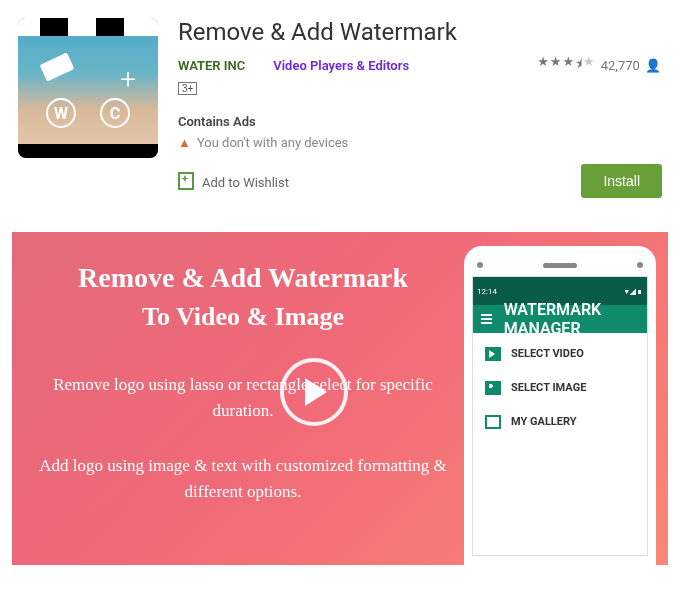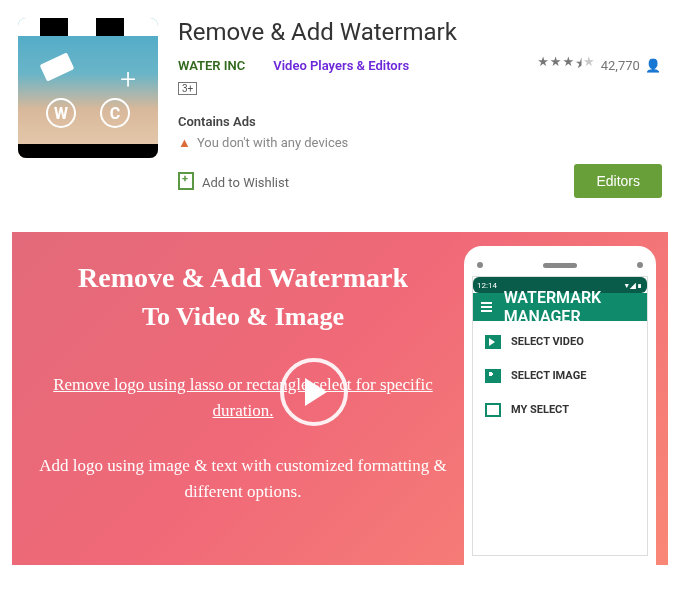--- a/index.html
+++ b/index.html
@@ -32,30 +32,30 @@
 .warn-ico { color: #dd6b3a; font-size: 13px; }
 .actions { display: flex; align-items: center; margin-top: 14px; }
 .wishlist { display: flex; align-items: flex-end; gap: 8px; font-size: 13px; color: #666; cursor: pointer; }
 .bookmark { width: 16px; height: 18px; border: 2px solid #5b9843; border-top-width: 2px; position: relative; }
 .bookmark::after { content: "+"; position: absolute; top: -2px; left: 2px; font-size: 11px; color: #5b9843; font-weight: bold; }
 .install { margin-left: auto; background: #689f38; color: #fff; border: none; padding: 9px 22px; font-size: 14px; border-radius: 3px; cursor: pointer; }
 .promo { margin: 24px 12px 12px 12px; height: 333px; position: relative; background: linear-gradient(135deg, #e36a7a 0%, #f06978 45%, #f98776 100%); display: flex; }
 .promo-left { flex: 1; color: #fff; padding: 30px 10px 20px 20px; font-family: "Comic Sans MS", cursive; text-align: center; }
 .ptitle1 { font-size: 28px; font-weight: bold; margin-bottom: 8px; }
 .ptitle2 { font-size: 26px; font-weight: bold; margin-bottom: 40px; }
-.pdesc1 { font-size: 17px; line-height: 1.5; margin-bottom: 30px; text-decoration: underline; }
+.pdesc1 { font-size: 17px; line-height: 1.5; margin-bottom: 30px; }
 .pdesc2 { font-size: 17px; line-height: 1.5; }
 .play { position: absolute; left: 46%; top: 48%; transform: translate(-50%, -50%); width: 68px; height: 68px; border: 4px solid rgba(255,255,255,0.9); border-radius: 50%; display: flex; align-items: center; justify-content: center; }
 .play::after { content: ""; width: 0; height: 0; border-left: 22px solid #fff; border-top: 14px solid transparent; border-bottom: 14px solid transparent; margin-left: 5px; }
 .phone { width: 192px; margin: 14px 12px 0 0; background: #fff; border-radius: 18px 18px 0 0; padding: 8px 8px 0 8px; position: relative; }
 .phone-top { height: 22px; display: flex; justify-content: center; align-items: center; gap: 60px; }
 .phone-dot { width: 6px; height: 6px; background: #888; border-radius: 50%; }
 .phone-speaker { width: 34px; height: 5px; background: #888; border-radius: 3px; }
 .screen { background: #fff; border: 1px solid #ddd; height: 280px; }
-.statusbar { background: #0a5c4a; height: 16px; color: #fff; font-size: 8px; display: flex; align-items: center; padding: 0 4px; border-radius: 6px; }
+.statusbar { background: #0a5c4a; height: 28px; color: #fff; font-size: 8px; display: flex; align-items: center; padding: 0 4px; }
 .statusbar .time { flex: 0 0 auto; }
 .statusbar .ricons { margin-left: auto; letter-spacing: 1px; }
 .appbar { background: #0f8a6b; color: #fff; height: 28px; display: flex; align-items: center; padding: 0 8px; font-size: 16px; font-weight: 600; }
 .ham { display: inline-block; width: 14px; height: 10px; border-top: 2px solid #fff; border-bottom: 2px solid #fff; position: relative; margin-right: 12px; }
 .ham::after { content: ""; position: absolute; top: 2px; left: 0; right: 0; height: 2px; background: #fff; }
 .menu-list { padding: 14px 12px; }
 .menu-item { display: flex; gap: 10px; font-size: 11px; font-weight: 700; color: #333; margin-bottom: 20px; }
 .mi-ico { width: 16px; height: 14px; background: #0f8a6b; position: relative; flex-shrink: 0; }
 .mi-ico.video::after { content: ""; position: absolute; left: 4px; top: 3px; border-left: 6px solid #fff; border-top: 4px solid transparent; border-bottom: 4px solid transparent; }
 .mi-ico.image::after { content: ""; position: absolute; inset: 2px; background: radial-gradient(circle at 30% 30%, #fff 2px, transparent 2px); }
@@ -94,21 +94,21 @@
     <div class="contains">Contains Ads</div>
     <div class="devwarn">
       <span class="warn-ico">▲</span>
       <span>You don't with any devices</span>
     </div>
     <div class="actions">
       <div class="wishlist">
         <span class="bookmark"></span>
         <span>Add to Wishlist</span>
       </div>
-      <button class="install">Editors</button>
+      <button class="install">Install</button>
     </div>
   </div>
 </div>
 
 <div class="promo">
   <div class="promo-left">
     <div class="ptitle1">Remove &amp; Add Watermark</div>
     <div class="ptitle2">To Video &amp; Image</div>
     <div class="pdesc1">Remove logo using lasso or rectangle select for specific duration.</div>
     <div class="pdesc2">Add logo using image &amp; text with customized formatting &amp; different options.</div>
@@ -133,18 +133,18 @@
         <div class="menu-item">
           <span class="mi-ico video"></span>
           <span>SELECT VIDEO</span>
         </div>
         <div class="menu-item">
           <span class="mi-ico image"></span>
           <span>SELECT IMAGE</span>
         </div>
         <div class="menu-item">
           <span class="mi-ico gallery"></span>
-          <span>MY SELECT</span>
+          <span>MY GALLERY</span>
         </div>
       </div>
     </div>
   </div>
 </div>
 
 </body></html>

